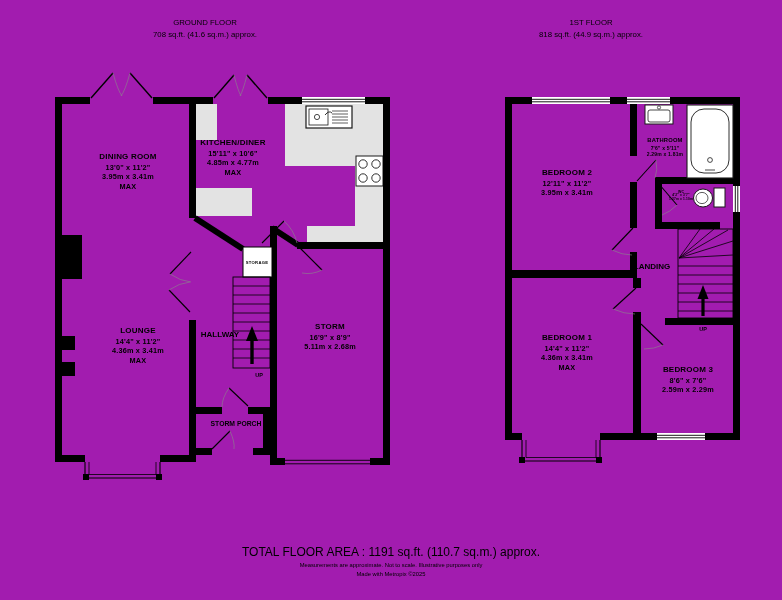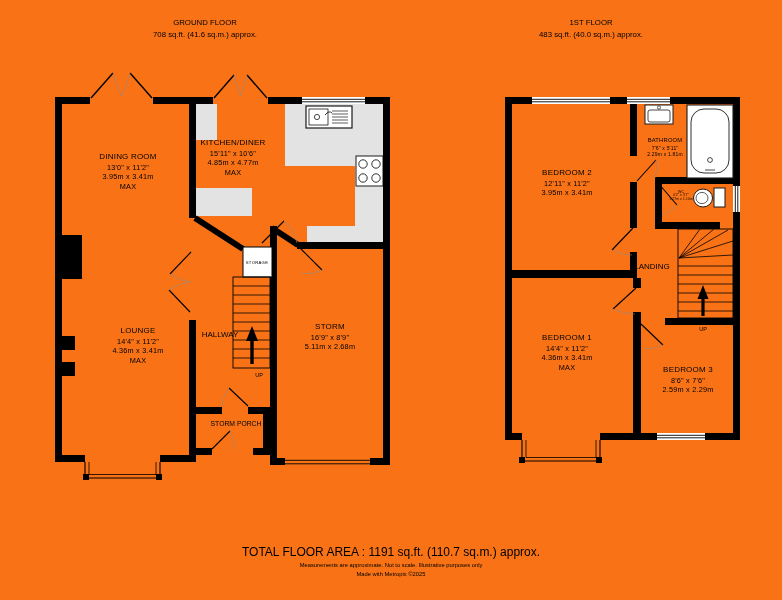--- a/index.html
+++ b/index.html
@@ -1,30 +1,30 @@
 <!DOCTYPE html>
 <html><head>
 <meta charset="utf-8">
 <style>
   html,body{margin:0;padding:0;background:#fff;}
-  .canvas{position:relative;width:782px;height:600px;background:#f97316;overflow:hidden;
+  .canvas{position:relative;width:782px;height:600px;background:#a21caf;overflow:hidden;
           font-family:"Liberation Sans",sans-serif;color:#000;}
   svg.plan{position:absolute;left:0;top:0;}
   .floor-header{position:absolute;transform:translateX(-50%);text-align:center;
                 font-size:7.8px;line-height:1.5;font-weight:400;white-space:nowrap;}
   .room-label{position:absolute;transform:translate(-50%,-50%);text-align:center;
-              font-weight:400;line-height:1.32;white-space:nowrap;letter-spacing:.2px;}
+              font-weight:700;line-height:1.32;white-space:nowrap;letter-spacing:.2px;}
   .room-label .rn{font-size:8px;}
   .room-label .rd{font-size:7.3px;}
   .room-label.small .rn{font-size:5.8px;}
   .room-label.small .rd{font-size:5px;}
   .room-label.tiny{line-height:1.15;}
   .room-label.tiny .rn{font-size:3.5px;}
   .room-label.tiny .rd{font-size:3.2px;}
-  .single-label{position:absolute;transform:translate(-50%,-50%);font-weight:400;
+  .single-label{position:absolute;transform:translate(-50%,-50%);font-weight:700;
                 white-space:nowrap;}
   .hall{font-size:8px;}
   .porch{font-size:6.8px;}
   .storage{font-size:4.2px;letter-spacing:.3px;}
   .up{font-size:5.5px;}
   .footer{position:absolute;left:391px;transform:translateX(-50%);text-align:center;white-space:nowrap;}
   .footer .total{font-size:12px;margin-bottom:2px;}
   .footer .fine{font-size:5.8px;line-height:1.55;}
 </style>
 </head>
@@ -270,21 +270,21 @@
       </g>
     </g>
   </svg>
 
   <div class="floor-header" style="left:205px;top:17px">
     <div>GROUND FLOOR</div>
     <div>708 sq.ft. (41.6 sq.m.) approx.</div>
   </div>
   <div class="floor-header" style="left:591px;top:17px">
     <div>1ST FLOOR</div>
-    <div>483 sq.ft. (40.0 sq.m.) approx.</div>
+    <div>818 sq.ft. (44.9 sq.m.) approx.</div>
   </div>
 
   <div class="room-label" style="left:128px;top:172px">
     <div class="rn">DINING ROOM</div>
     <div class="rd">13'0" x 11'2"</div>
     <div class="rd">3.95m x 3.41m</div>
     <div class="rd">MAX</div>
   </div>
   <div class="room-label" style="left:233px;top:158px">
     <div class="rn">KITCHEN/DINER</div>

